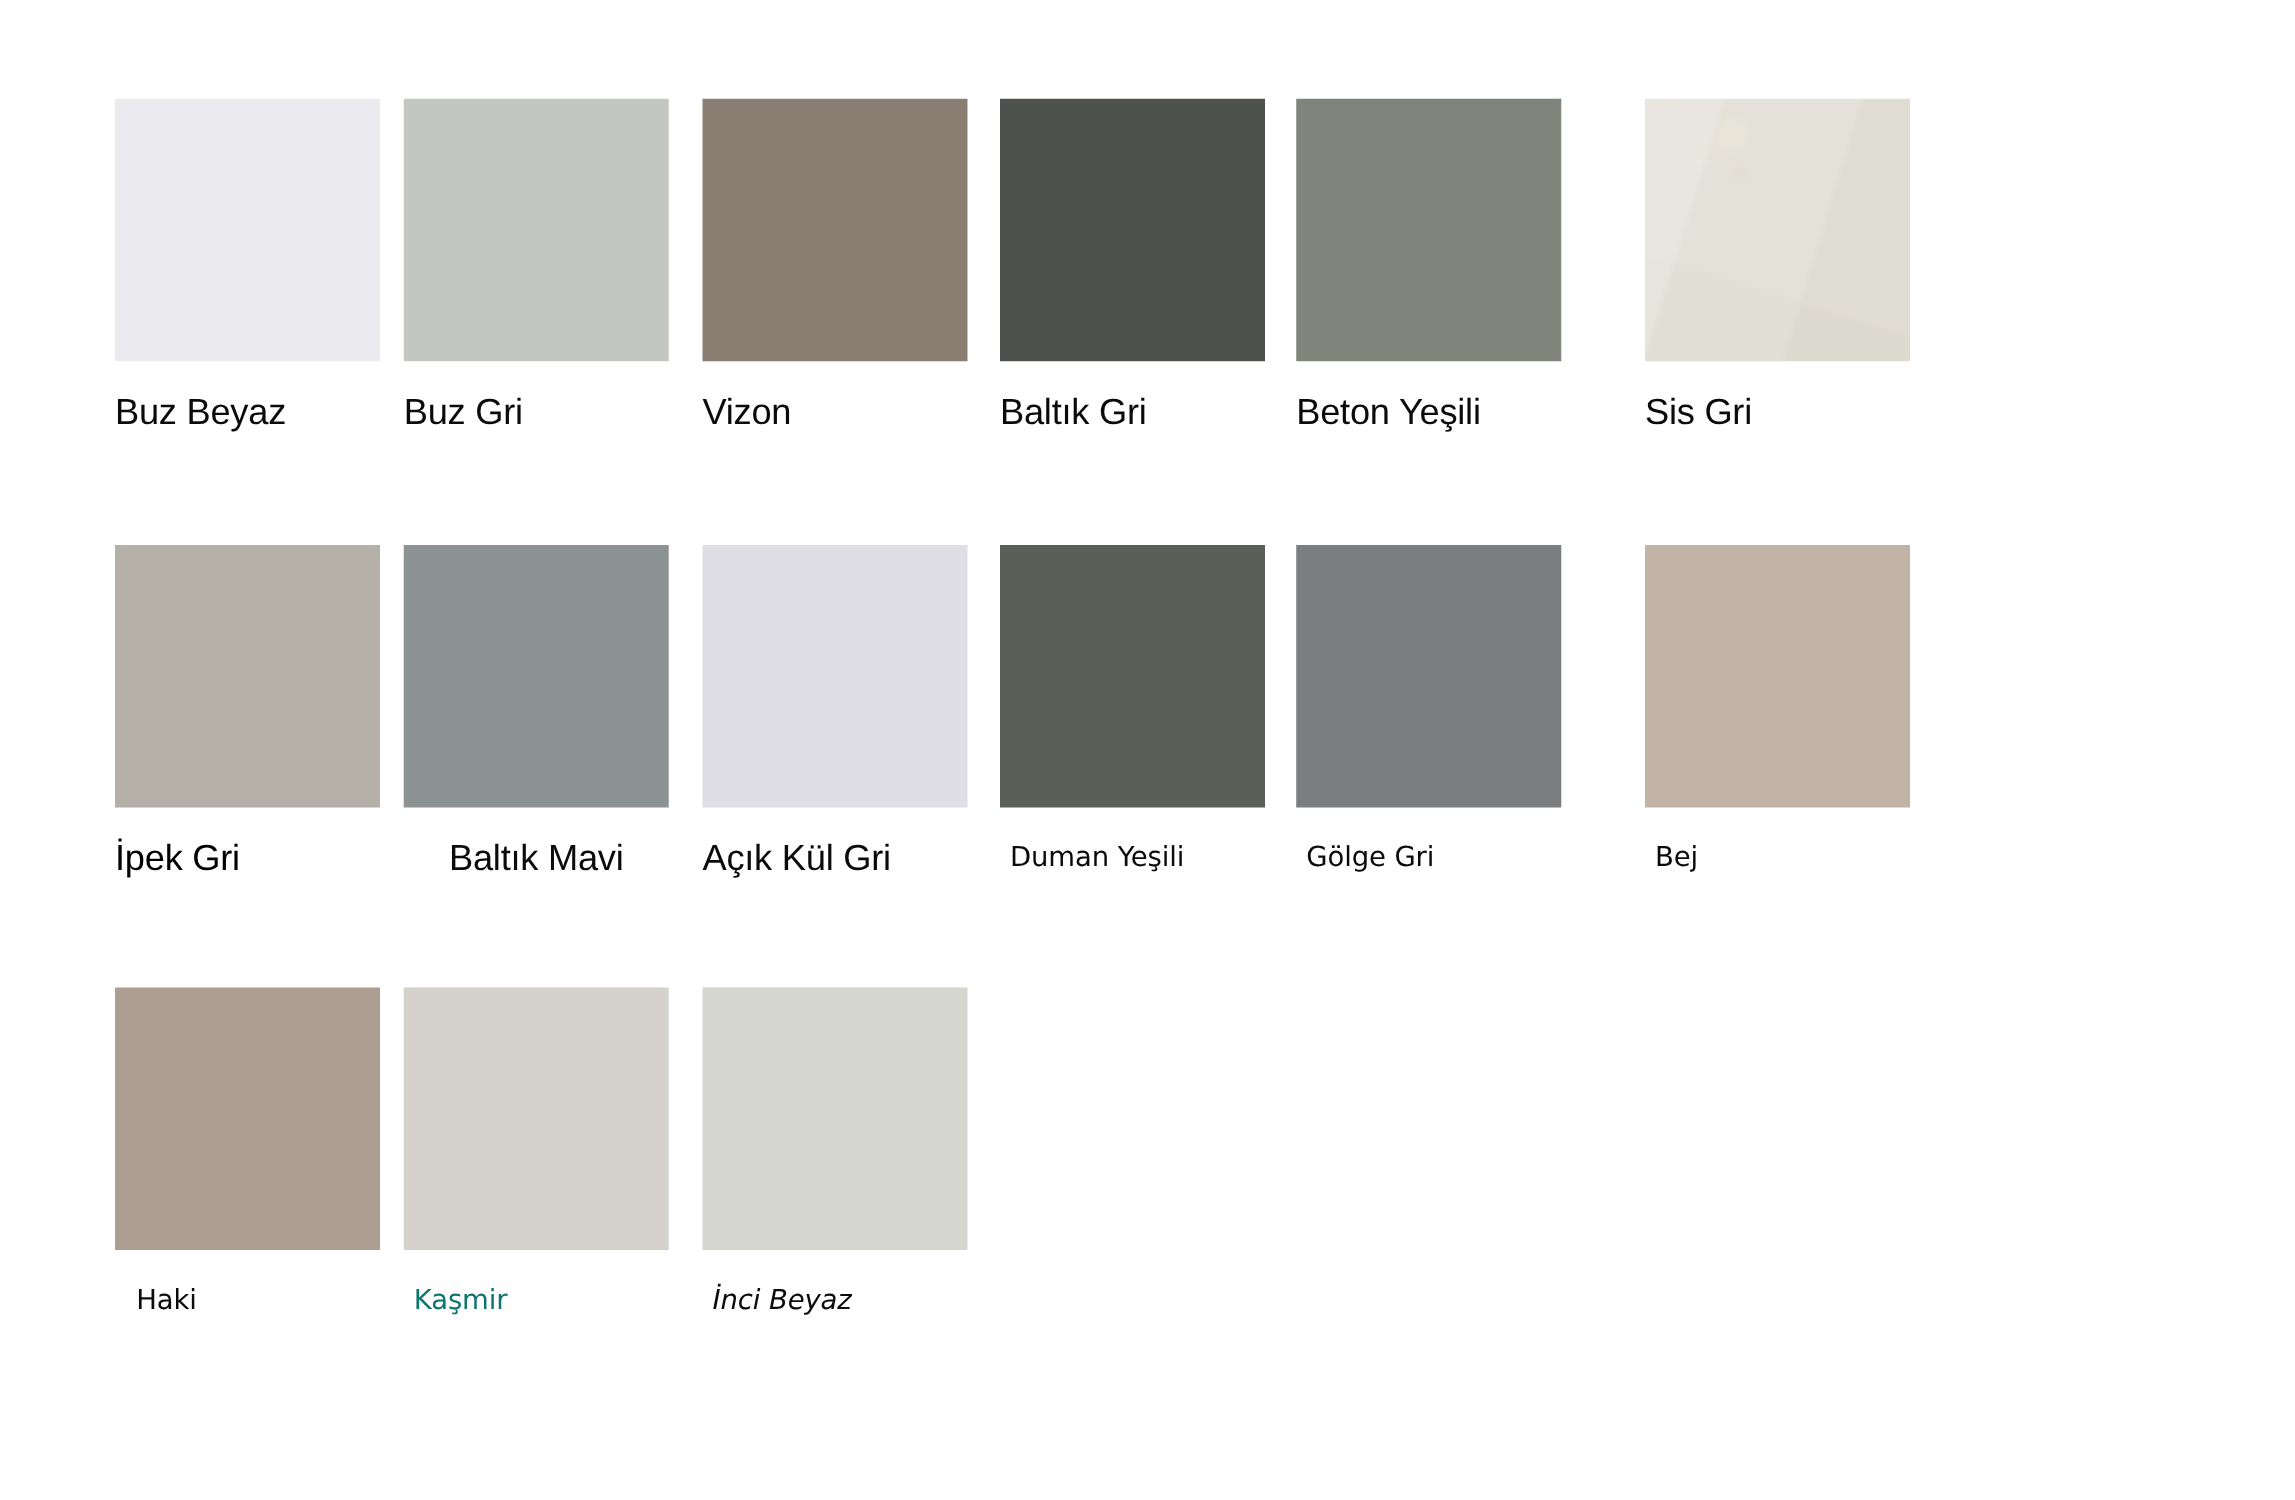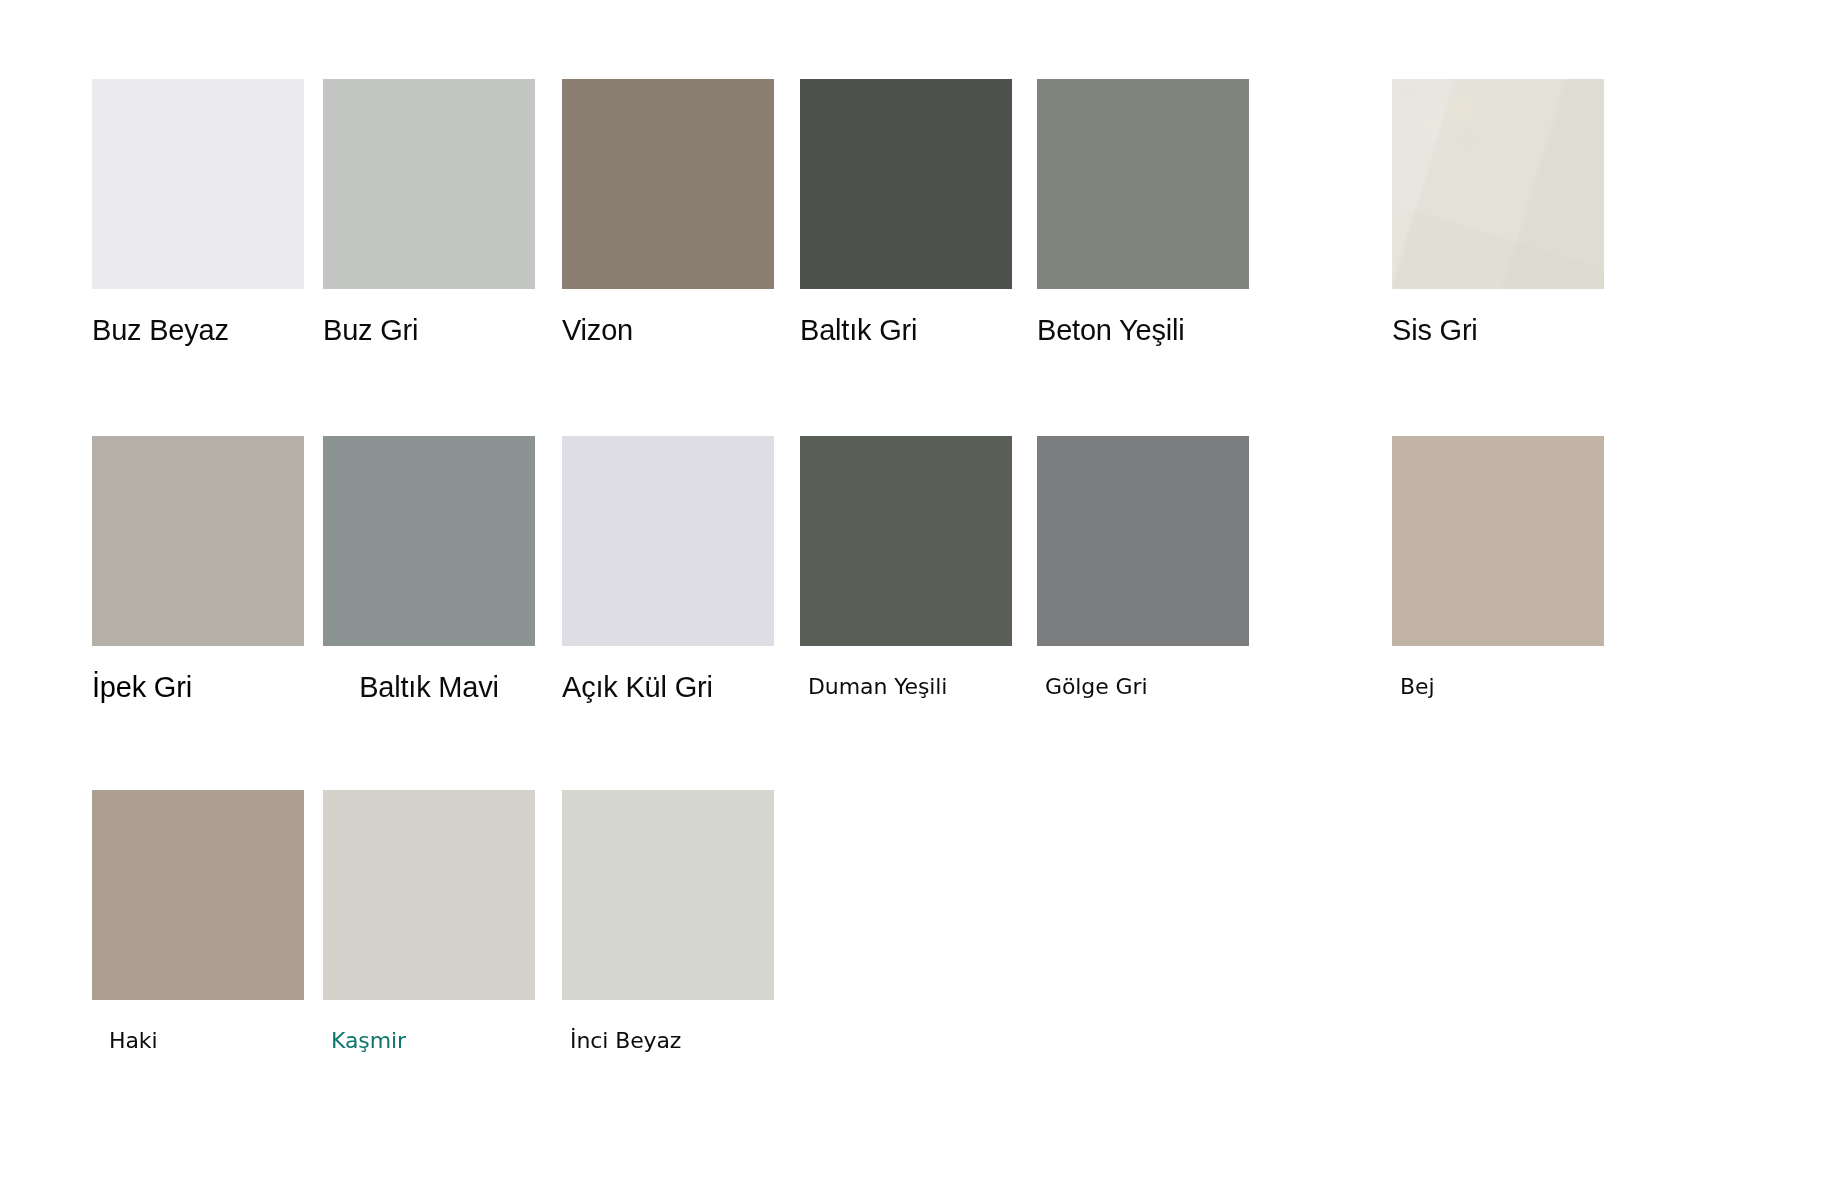--- a/index.html
+++ b/index.html
@@ -38,21 +38,21 @@
   .swatch-cell {
     position: absolute;
     top: 0;
     width: 212px;
   }
   .swatch-cell.col-1 { left: 92px; }
   .swatch-cell.col-2 { left: 323px; }
   .swatch-cell.col-3 { left: 562px; }
   .swatch-cell.col-4 { left: 800px; }
   .swatch-cell.col-5 { left: 1037px; }
-  .swatch-cell.col-6 { left: 1348px; padding-left: 44px; }
+  .swatch-cell.col-6 { left: 1272px; padding-left: 44px; }
 
   .swatch-chip {
     width: 212px;
     height: 210px;
     display: block;
   }
 
   .swatch-label {
     display: block;
     margin-top: 24px;
@@ -186,18 +186,18 @@
       <span class="swatch-label font-wide indent-md" style="color: rgb(11, 11, 11);">Haki</span>
     </div>
 
     <div class="swatch-cell col-2">
       <span class="swatch-chip" style="background-color: rgb(213, 210, 203);"></span>
       <span class="swatch-label font-wide indent-sm" style="color: #0f766e;">Kaşmir</span>
     </div>
 
     <div class="swatch-cell col-3">
       <span class="swatch-chip" style="background-color: rgb(213, 214, 205);"></span>
-      <span class="swatch-label font-wide indent-sm" style="color: rgb(11, 11, 11);">İnci Beyaz</span>
+      <span class="swatch-label font-wide indent-sm" style="color: rgb(11, 11, 11); font-style: italic;">İnci Beyaz</span>
     </div>
 
   </div>
 
 </div>
 
 </body></html>

